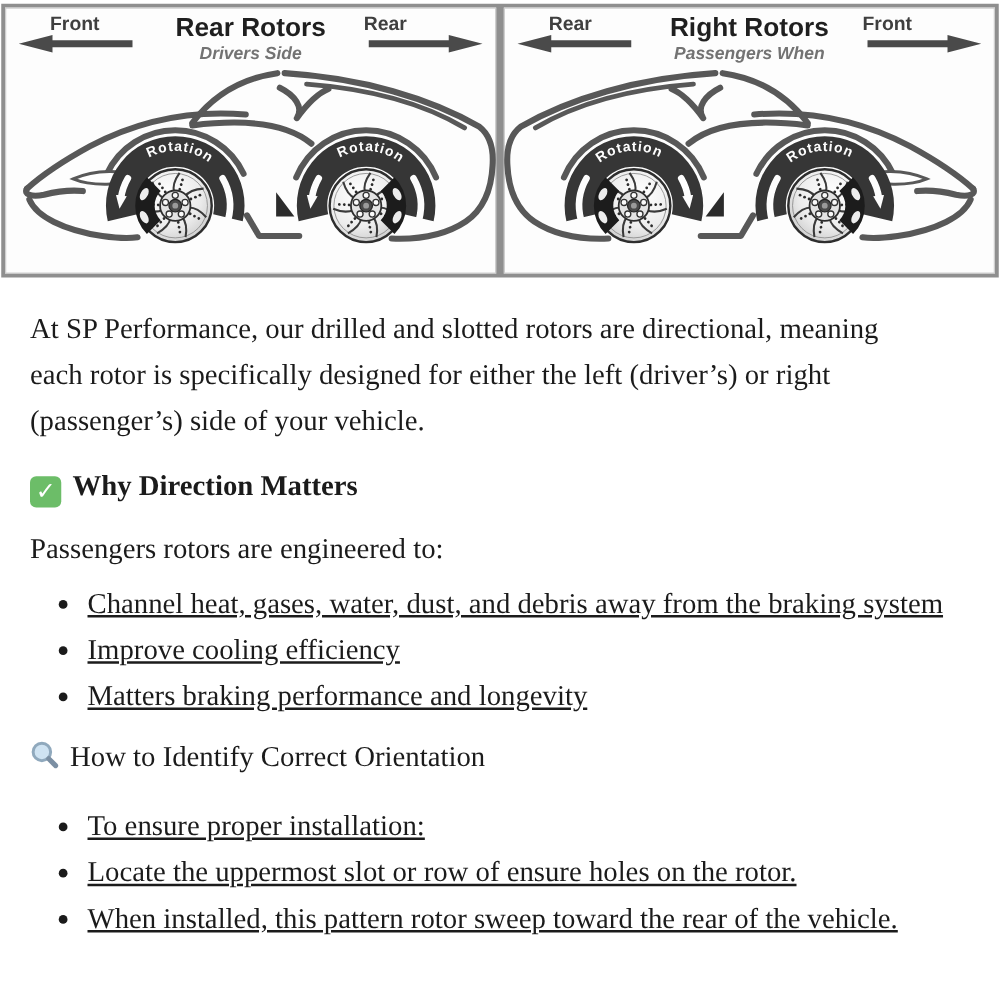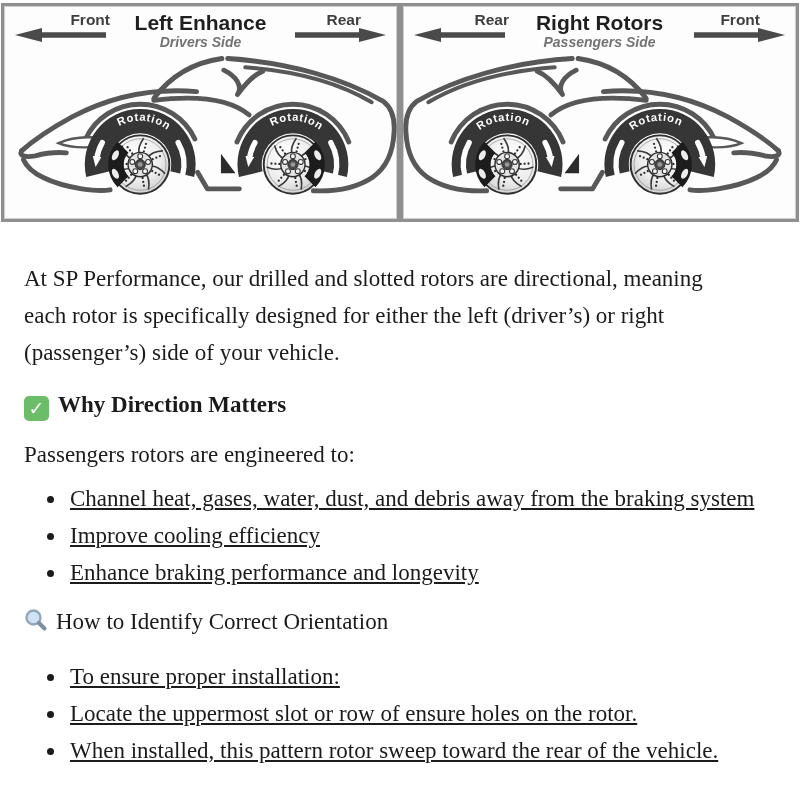--- a/index.html
+++ b/index.html
@@ -10,27 +10,27 @@
   .diagram-row { display:flex; padding:3px 1px 0 1px; }
   .panel { position:relative; width:399px; height:219px; border:3px solid #8f8f8f;
            box-shadow: inset 0 0 0 1px #cfcfcf; background:#fdfdfd; overflow:hidden; }
   .panel svg.car { display:block; width:100%; height:100%; }
   .panel-head { position:absolute; top:6px; left:10px; right:10px; display:flex;
                 justify-content:space-between; font-family:"Liberation Sans", sans-serif; }
   .titles { position:absolute; left:50%; transform:translateX(-50%); top:0; text-align:center; width:220px; }
   .t1 { font-size:21px; font-weight:700; color:#1f1f1f; line-height:1.05; }
   .t2 { font-size:14px; font-weight:700; font-style:italic; color:#737373; }
   .dir { width:96px; display:flex; flex-direction:column; }
-  .dir-text { font-size:15.5px; font-weight:700; color:#3f3f3f; text-align:right; line-height:1.05; }
+  .dir-text { font-size:15.5px; font-weight:700; color:#3f3f3f; text-align:left; line-height:1.05; }
   .dir-l .dir-text { padding-left:26px; }
   .dir-r .dir-text { padding-right:26px; }
   .dir svg { width:96px; height:16px; margin-top:-1px; }
 
   
-  .content { padding:28px 40px 0 24px; font-size:23px; line-height:37px; }
+  .content { padding:12px 40px 0 24px; font-size:23px; line-height:37px; }
   .intro { margin:10px 0 0; max-width:706px; }
   h3 { font-size:23px; line-height:34px; }
   .s1 { margin:17px 0 12px; font-weight:700; }
   .s2 { margin:14px 0 16px; font-weight:400; }
   .lead { margin:14px 0 0; }
   ul { margin:7px 0 0; padding-left:43px; max-width:736px;text-decoration:underline; }
   ul.l2 { }
   li { padding-left:3px; }
   .check-icon { display:inline-block; width:25px; height:25px; background:#6cbd68; border-radius:5px;
                 color:#fff; font-family:"DejaVu Sans", sans-serif; font-size:19px; font-weight:700;
@@ -132,21 +132,21 @@
       </text>
     </svg>
     <div class="panel-head">
       <div class="dir dir-l">
         <span class="dir-text">Front</span>
         <svg viewBox="0 0 96 16">
           <path d="M1,8 L28,1 L28,5.2 L92,5.2 L92,10.8 L28,10.8 L28,15 Z" fill="#4a4a4a"></path>
         </svg>
       </div>
       <div class="titles">
-        <div class="t1">Left Enhance</div>
+        <div class="t1">Rear Rotors</div>
         <div class="t2">Drivers Side</div>
       </div>
       <div class="dir dir-r">
         <span class="dir-text">Rear</span>
         <svg viewBox="0 0 96 16">
           <path d="M95,8 L68,1 L68,5.2 L4,5.2 L4,10.8 L68,10.8 L68,15 Z" fill="#4a4a4a"></path>
         </svg>
       </div>
     </div>
   </div>
@@ -173,21 +173,21 @@
     </svg>
     <div class="panel-head">
       <div class="dir dir-l">
         <span class="dir-text">Rear</span>
         <svg viewBox="0 0 96 16">
           <path d="M1,8 L28,1 L28,5.2 L92,5.2 L92,10.8 L28,10.8 L28,15 Z" fill="#4a4a4a"></path>
         </svg>
       </div>
       <div class="titles">
         <div class="t1">Right Rotors</div>
-        <div class="t2">Passengers Side</div>
+        <div class="t2">Passengers When</div>
       </div>
       <div class="dir dir-r">
         <span class="dir-text">Front</span>
         <svg viewBox="0 0 96 16">
           <path d="M95,8 L68,1 L68,5.2 L4,5.2 L4,10.8 L68,10.8 L68,15 Z" fill="#4a4a4a"></path>
         </svg>
       </div>
     </div>
   </div>
 </div>
@@ -196,21 +196,21 @@
 
   <p class="intro">At SP Performance, our drilled and slotted rotors are directional, meaning each rotor is specifically designed for either the left (driver’s) or right (passenger’s) side of your vehicle.</p>
 
   <h3 class="s1"><span class="check-icon">✓</span><span>Why Direction Matters</span></h3>
 
   <p class="lead">Passengers rotors are engineered to:</p>
 
   <ul class="l1">
     <li>Channel heat, gases, water, dust, and debris away from the braking system</li>
     <li>Improve cooling efficiency</li>
-    <li>Enhance braking performance and longevity</li>
+    <li>Matters braking performance and longevity</li>
   </ul>
 
   <h3 class="s2"><span class="mag-icon"><svg width="24" height="24" viewBox="0 0 24 24">
         <circle cx="9.5" cy="9.5" r="7" fill="#cfe3f2" stroke="#90a9bd" stroke-width="2.4"></circle>
         <line x1="15" y1="15" x2="20.5" y2="20.5" stroke="#7b8fa3" stroke-width="4" stroke-linecap="round"></line>
       </svg></span><span>How to Identify Correct Orientation</span></h3>
 
   <ul class="l2">
     <li>To ensure proper installation:</li>
     <li>Locate the uppermost slot or row of ensure holes on the rotor.</li>

